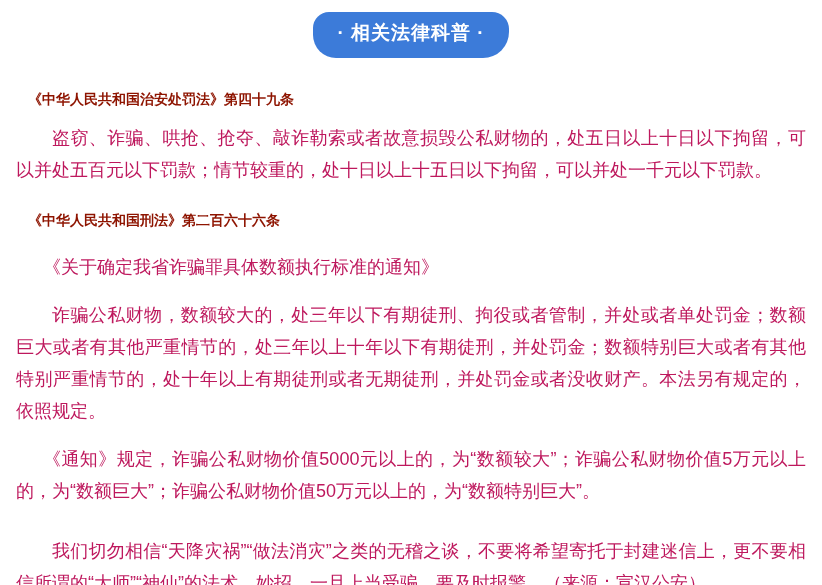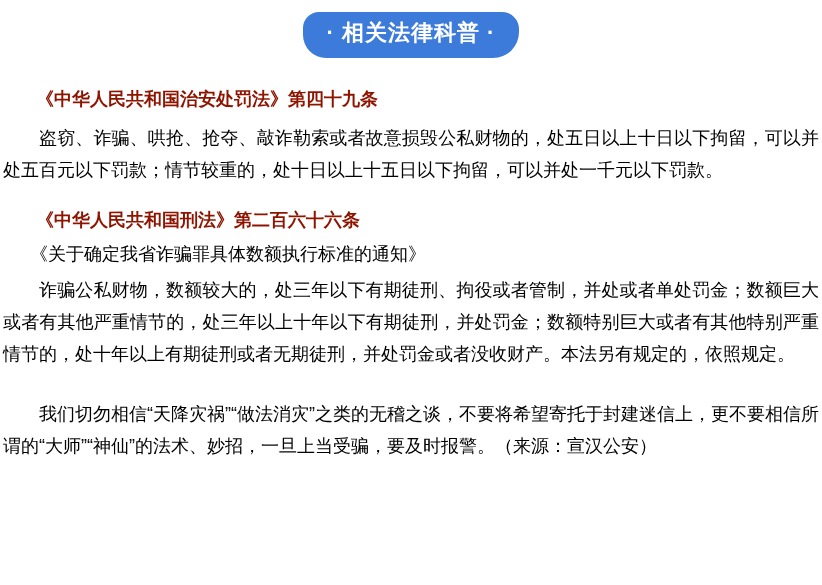--- a/index.html
+++ b/index.html
@@ -21,42 +21,42 @@
   }
   .badge-row {
     text-align: center;
   }
   .badge-row.first { padding-top: 12px; }
   .badge-row.second { margin-top: 28px; }
   .section-badge {
     display: inline-block;
     background: #3c7bd9;
     color: #ffffff;
-    font-size: 22px;
+    font-size: 19px;
     font-weight: bold;
     line-height: 24px;
     letter-spacing: 1px;
     padding: 9px 24px 13px 24px;
     border-radius: 16px 17px 26px 23px;
   }
   .article-heading {
     color: #8e1400;
-    font-size: 18px;
+    font-size: 14px;
     font-weight: bold;
     line-height: 30px;
     margin: 0;
     text-indent: 2em;
   }
   .h1-space { margin-top: 26px; }
   .h2-space { margin-top: 19px; }
   .body-par {
-    color: #000000;
+    color: #be185d;
     font-size: 18px;
     line-height: 32px;
-    margin: 3px;
+    margin: 16px;
     text-indent: 2em;
     text-align: justify;
   }
   .p1-space { margin-top: 8px; }
   .p2-space { margin-top: 4px; }
   .p5-space { margin-top: 28px; }
   .notice-title-par {
     text-indent: 1.5em;
   }
 </style>
@@ -72,17 +72,18 @@
   <h2 class="article-heading h1-space">《中华人民共和国治安处罚法》第四十九条</h2>
 
   <p class="body-par p1-space">盗窃、诈骗、哄抢、抢夺、敲诈勒索或者故意损毁公私财物的，处五日以上十日以下拘留，可以并处五百元以下罚款；情节较重的，处十日以上十五日以下拘留，可以并处一千元以下罚款。</p>
 
   <h2 class="article-heading h2-space">《中华人民共和国刑法》第二百六十六条</h2>
 
   <p class="body-par notice-title-par">《关于确定我省诈骗罪具体数额执行标准的通知》</p>
 
   <p class="body-par p2-space">诈骗公私财物，数额较大的，处三年以下有期徒刑、拘役或者管制，并处或者单处罚金；数额巨大或者有其他严重情节的，处三年以上十年以下有期徒刑，并处罚金；数额特别巨大或者有其他特别严重情节的，处十年以上有期徒刑或者无期徒刑，并处罚金或者没收财产。本法另有规定的，依照规定。</p>
 
+  <p class="body-par notice-title-par">《通知》规定，诈骗公私财物价值5000元以上的，为“数额较大”；诈骗公私财物价值5万元以上的，为“数额巨大”；诈骗公私财物价值50万元以上的，为“数额特别巨大”。</p>
 
 
   <p class="body-par p5-space">我们切勿相信“天降灾祸”“做法消灾”之类的无稽之谈，不要将希望寄托于封建迷信上，更不要相信所谓的“大师”“神仙”的法术、妙招，一旦上当受骗，要及时报警。（来源：宣汉公安）</p>
 
 </div>
 
 </body></html>

